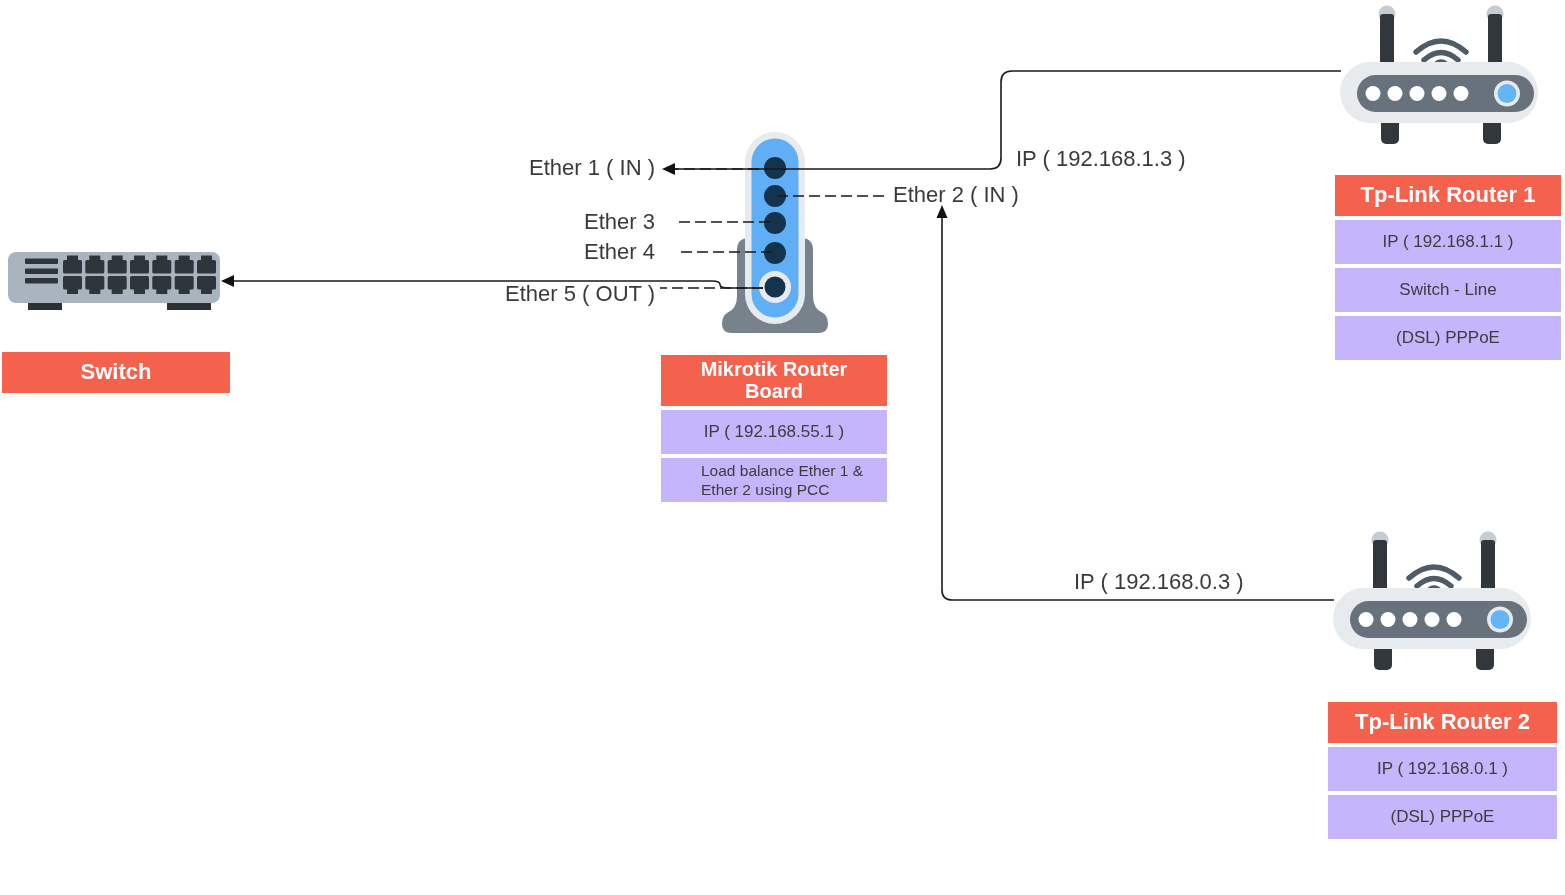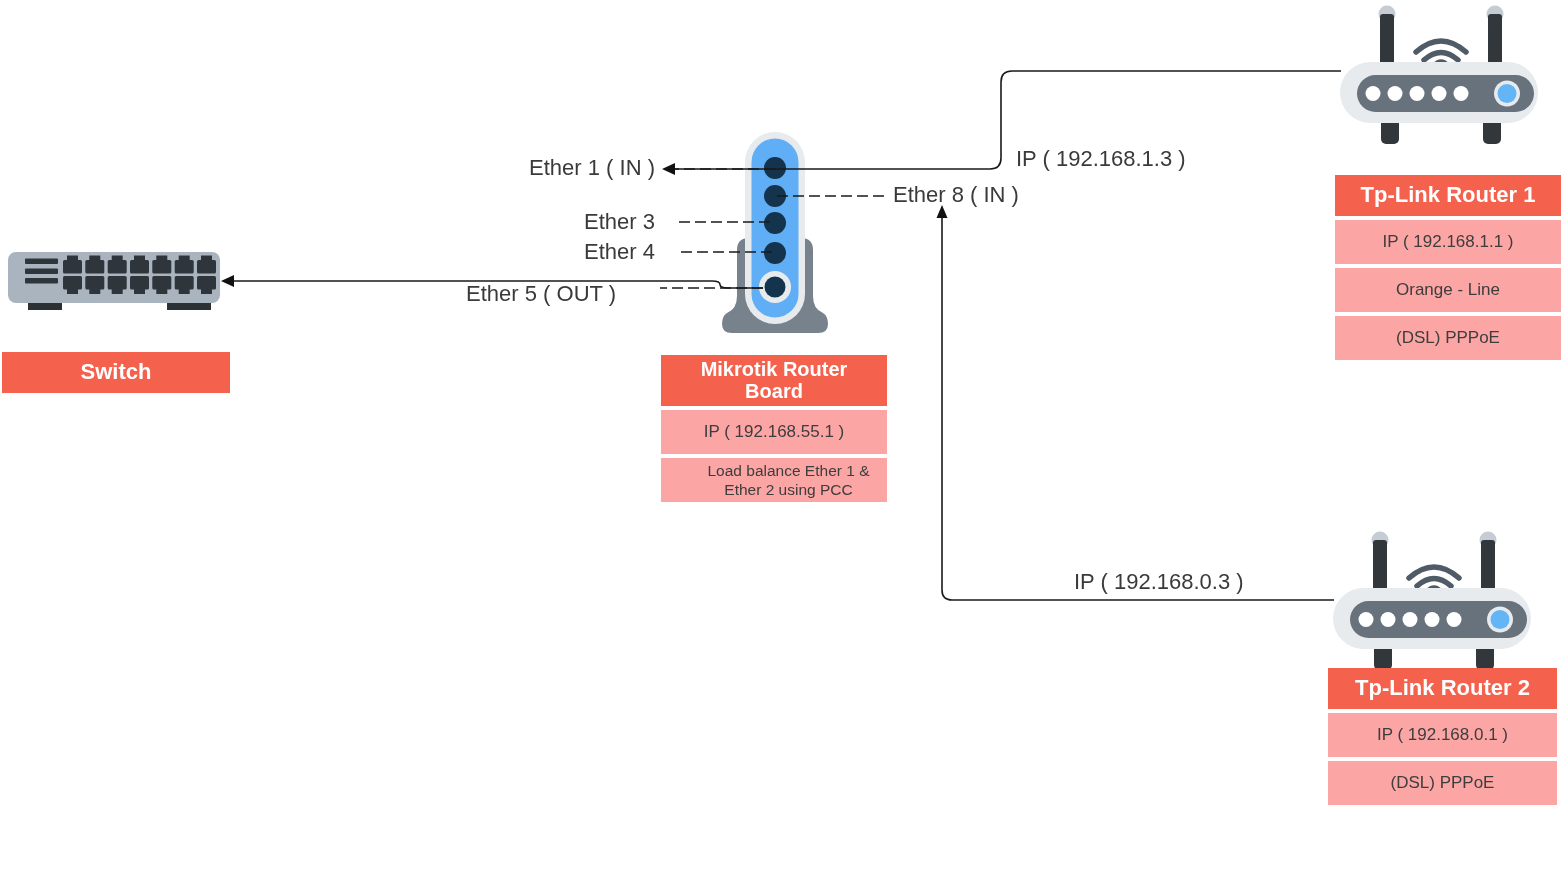--- a/index.html
+++ b/index.html
@@ -15,22 +15,22 @@
   }
   .lbl.right{text-align:right;}
   .card{position:absolute;}
   .card-header{
     background:#f4614d;color:#ffffff;font-weight:bold;text-align:center;
     font-size:22px;line-height:1.12;padding:8px 4px;
   }
   .card-header.two-line{font-size:20px;padding:3px 12px;}
   .card-header.two-line span{display:inline-block;max-width:170px;}
   .card-row{
-    background:#fca5a5;color:#3d3d3d;margin-top:4px;height:44px;
-    display:flex;align-items:center;justify-content:center;text-align:center;
+    background:#c4b5fd;color:#3d3d3d;margin-top:4px;height:44px;
+    display:flex;align-items:center;justify-content:center;text-align:left;
     font-size:17px;line-height:19px;
   }
   .card-row.small{font-size:15.5px;}
   .card-row.small span{display:inline-block;max-width:175px;margin-left:29px;}
 </style>
 </head>
 <body>
 
 <div class="canvas">
 
@@ -165,24 +165,24 @@
       <path d="M 763 288 H 728 Q 720 288 720 284.5 Q 720 281 712 281 H 233"></path>
     </g>
     <g fill="#111111">
       <polygon points="662,169 675,163 675,175"></polygon>
       <polygon points="942,205 936.5,218 947.5,218"></polygon>
       <polygon points="221,281 234,275 234,287"></polygon>
     </g>
   </svg>
 
   <div class="lbl right" style="right:910px;top:157px">Ether 1 ( IN )</div>
-  <div class="lbl" style="left:893px;top:184px">Ether 8 ( IN )</div>
+  <div class="lbl" style="left:893px;top:184px">Ether 2 ( IN )</div>
   <div class="lbl right" style="right:910px;top:211px">Ether 3</div>
   <div class="lbl right" style="right:910px;top:241px">Ether 4</div>
-  <div class="lbl right" style="right:949px;top:283px">Ether 5 ( OUT )</div>
+  <div class="lbl right" style="right:910px;top:283px">Ether 5 ( OUT )</div>
 
   <div class="lbl" style="left:1016px;top:148px">IP ( 192.168.1.3 )</div>
   <div class="lbl" style="left:1074px;top:571px">IP ( 192.168.0.3 )</div>
 
   <div class="card" style="left:2px;top:352px;width:228px">
     <div class="card-header">Switch</div>
   </div>
 
   <div class="card" style="left:661px;top:355px;width:226px">
     <div class="card-header two-line"><span>Mikrotik Router Board</span></div>
@@ -193,28 +193,28 @@
         <span>Load balance Ether 1 &amp; Ether 2 using PCC</span>
       </div>
   </div>
 
   <div class="card" style="left:1335px;top:175px;width:226px">
     <div class="card-header">Tp-Link Router 1</div>
     <div class="card-row">
         <span>IP ( 192.168.1.1 )</span>
       </div>
     <div class="card-row">
-        <span>Orange - Line</span>
+        <span>Switch - Line</span>
       </div>
     <div class="card-row">
         <span>(DSL) PPPoE</span>
       </div>
   </div>
 
-  <div class="card" style="left:1328px;top:668px;width:229px">
+  <div class="card" style="left:1328px;top:702px;width:229px">
     <div class="card-header">Tp-Link Router 2</div>
     <div class="card-row">
         <span>IP ( 192.168.0.1 )</span>
       </div>
     <div class="card-row">
         <span>(DSL) PPPoE</span>
       </div>
   </div>
 
 </div>

